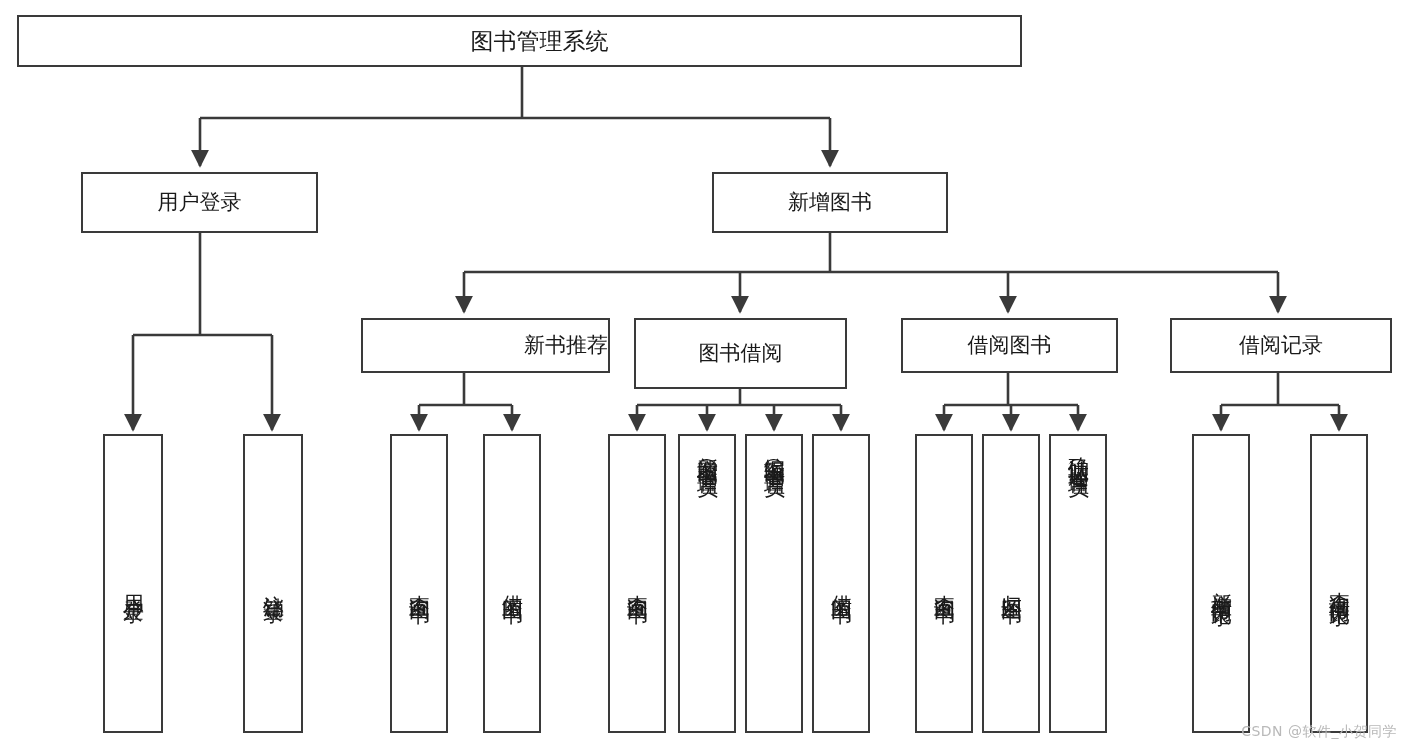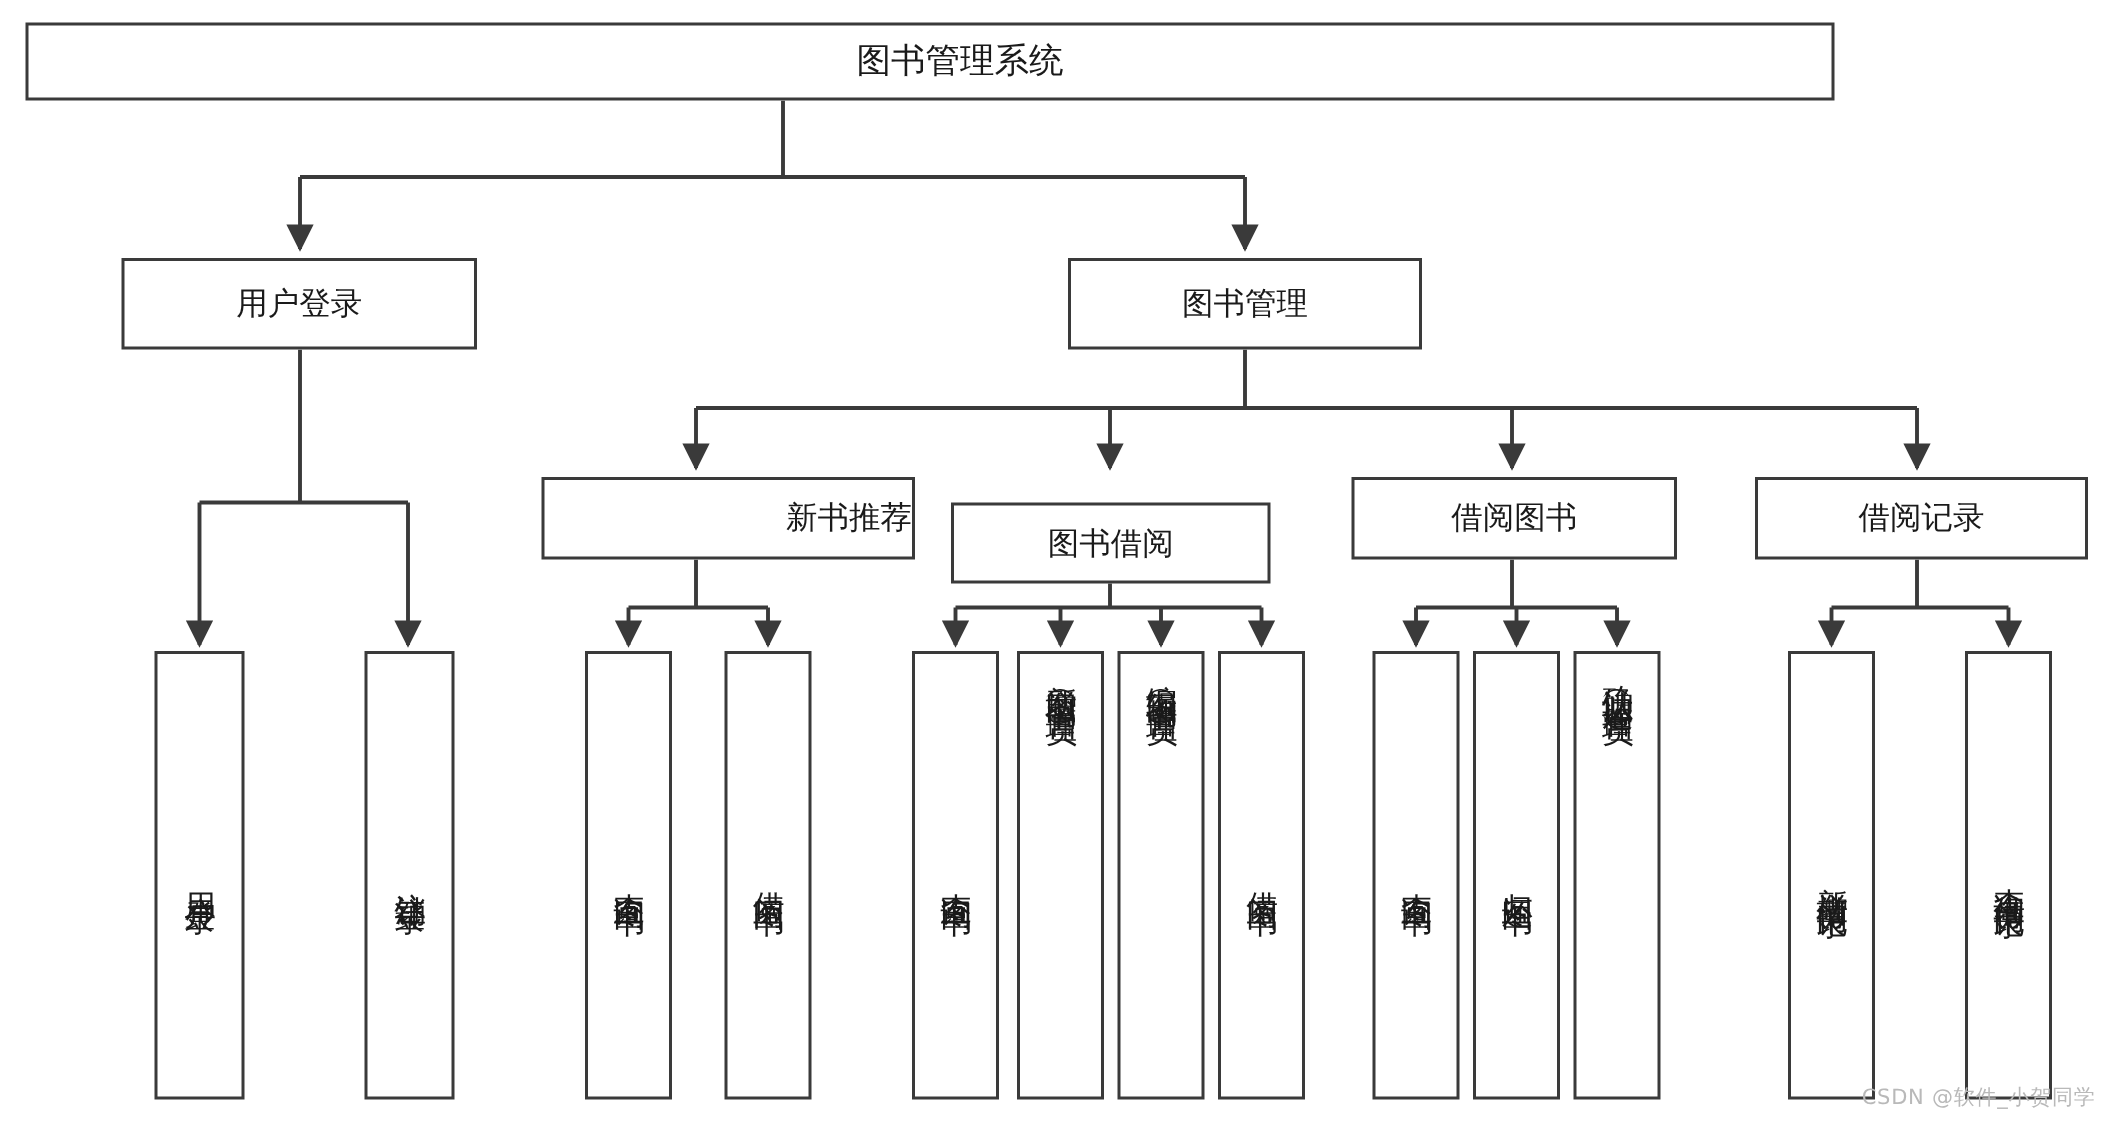--- a/index.html
+++ b/index.html
@@ -119,35 +119,35 @@
       <path d="M 1011 405 L 1011 430" marker-end="url(#arrow)"></path>
       <path d="M 1078 405 L 1078 430" marker-end="url(#arrow)"></path>
 
       <path d="M 1278 373 L 1278 405"></path>
       <path d="M 1221 405 L 1339 405"></path>
       <path d="M 1221 405 L 1221 430" marker-end="url(#arrow)"></path>
       <path d="M 1339 405 L 1339 430" marker-end="url(#arrow)"></path>
     </g>
   </svg>
 
-  <div class="node level-0" style="left:17px; top:15px; width:1206px; height:52px;padding-left:40px;">
+  <div class="node level-0" style="left:17px; top:15px; width:1005px; height:52px;padding-left:40px;">
     <span>图书管理系统</span>
   </div>
 
   <div class="node level-1" style="left:81px; top:172px; width:237px; height:61px;">
     <span>用户登录</span>
   </div>
   <div class="node level-1" style="left:712px; top:172px; width:236px; height:61px;">
-    <span>图书管理</span>
+    <span>新增图书</span>
   </div>
 
   <div class="node level-1" style="left:361px; top:318px; width:249px; height:55px;justify-content:flex-end;">
     <span>新书推荐</span>
   </div>
-  <div class="node level-1" style="left:634px; top:318px; width:213px; height:54px;margin-top:17px;">
+  <div class="node level-1" style="left:634px; top:318px; width:213px; height:71px;">
     <span>图书借阅</span>
   </div>
   <div class="node level-1" style="left:901px; top:318px; width:217px; height:55px;">
     <span>借阅图书</span>
   </div>
   <div class="node level-1" style="left:1170px; top:318px; width:222px; height:55px;">
     <span>借阅记录</span>
   </div>
 
   <div class="node level-2 tall-center" style="left:103px; top:434px; width:60px; height:299px;">

